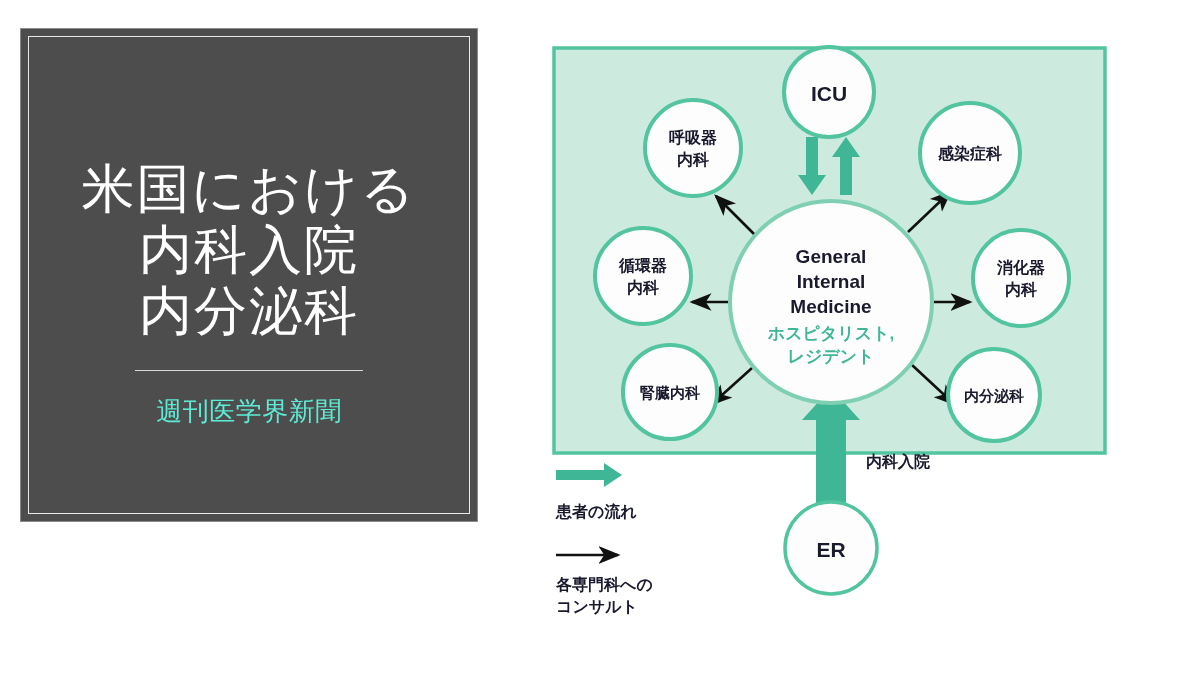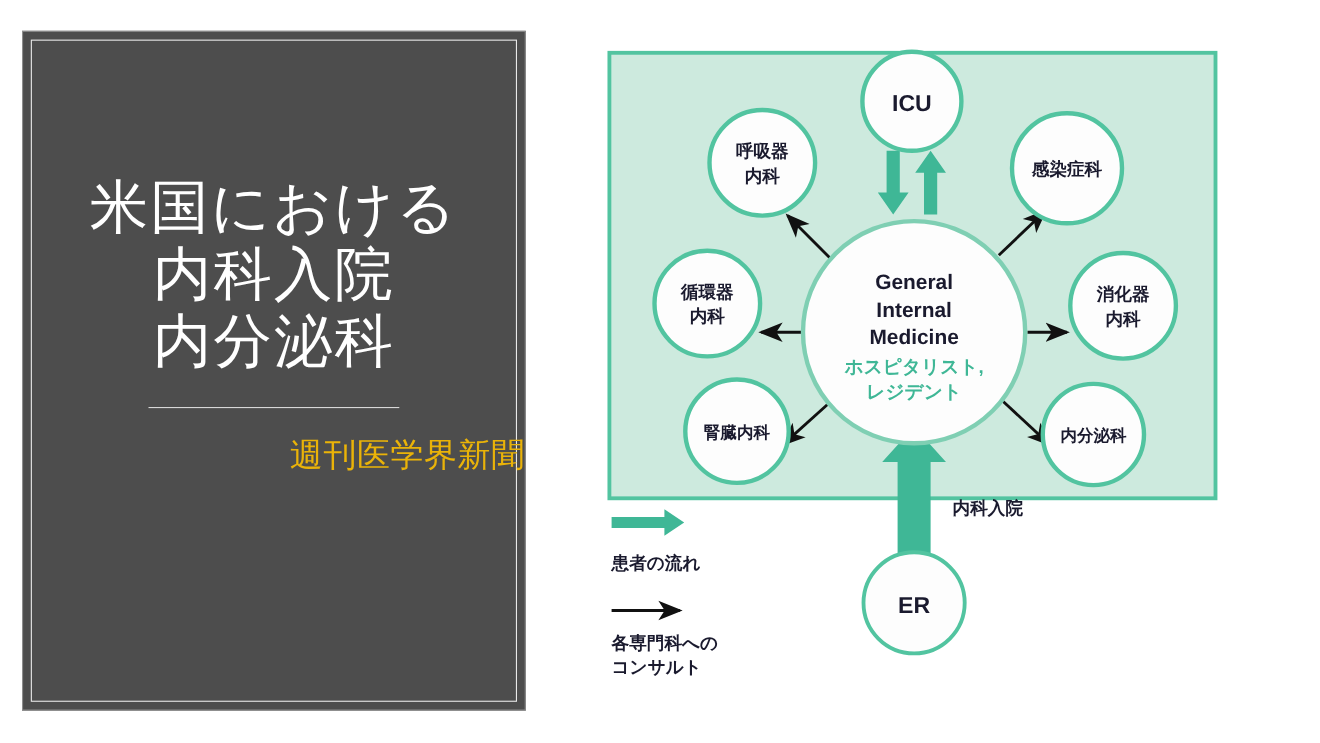--- a/index.html
+++ b/index.html
@@ -14,21 +14,21 @@
     overflow: hidden;
     font-family: "Liberation Sans", "DejaVu Sans", sans-serif;
   }
 
   
   #title-slide {
     position: absolute;
     left: 20px;
     top: 28px;
     width: 458px;
-    height: 618px;
+    height: 494px;
     background: #4d4d4d;
     box-sizing: border-box;
     border: 1px solid #8c8c8c;
   }
   #title-inner-frame {
     position: absolute;
     left: 7px;
     top: 7px;
     right: 7px;
     bottom: 7px;
@@ -52,26 +52,25 @@
     color: #ffffff;
     white-space: nowrap;
   }
   #title-divider {
     width: 228px;
     height: 1px;
     background: #d8d8d8;
     margin: 28px auto 22px auto;
   }
   .subtitle-line {
-    font-size: 30px;
+    font-size: 26px;
     line-height: 1.45;
-    color: #eab308;
+    color: #5eead4;
     letter-spacing: 0.5px;
     white-space: nowrap;
-    text-align: right;
   }
 
   
   #diagram {
     position: absolute;
     left: 530px;
     top: 20px;
     width: 660px;
     height: 640px;
   }

